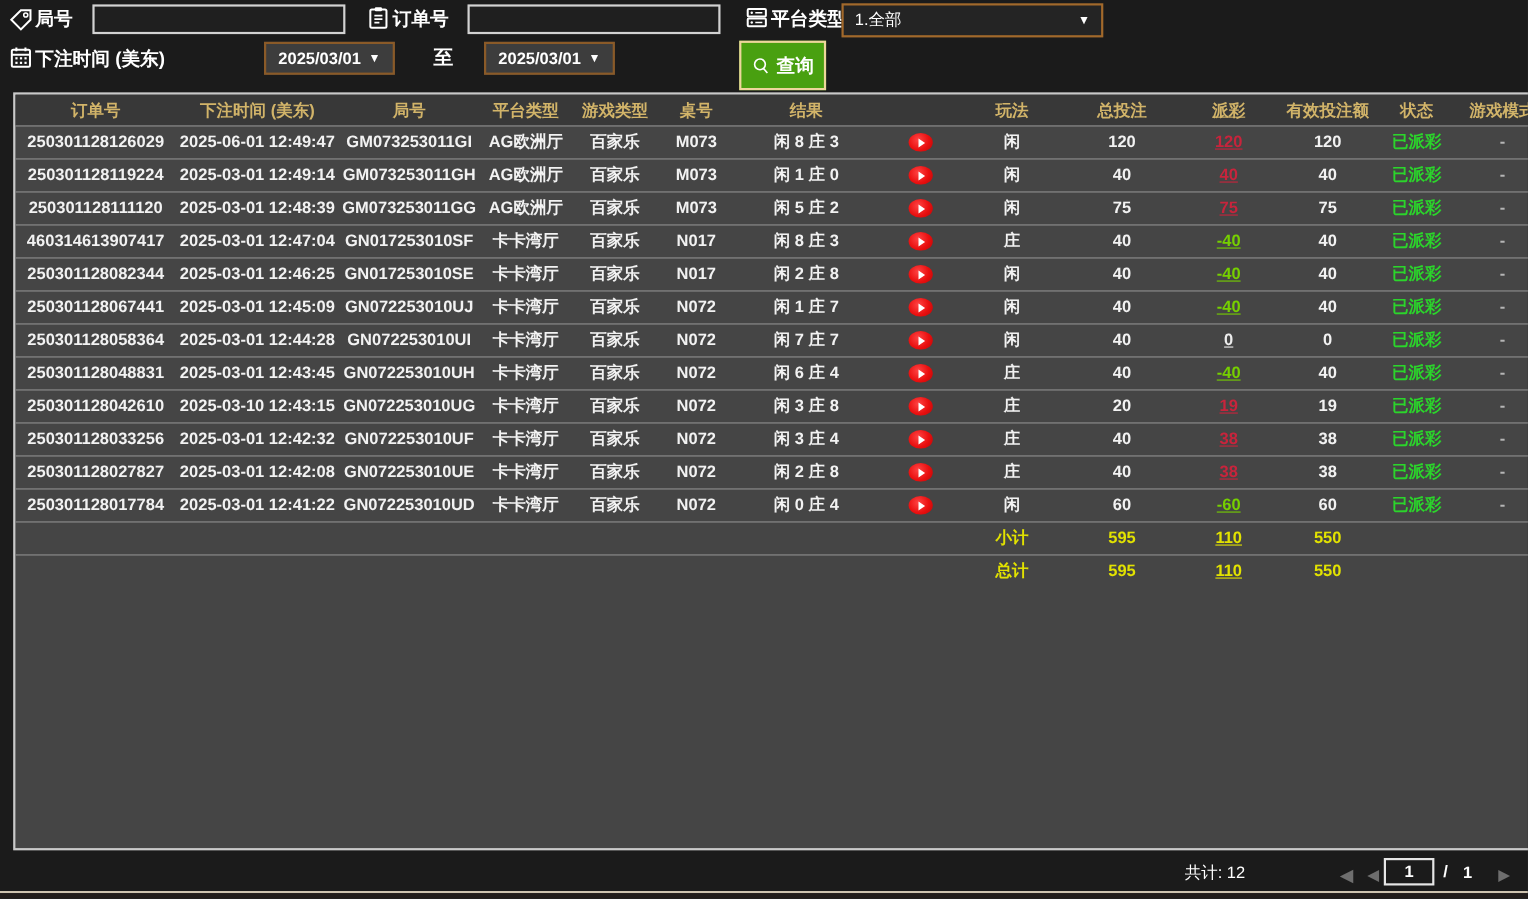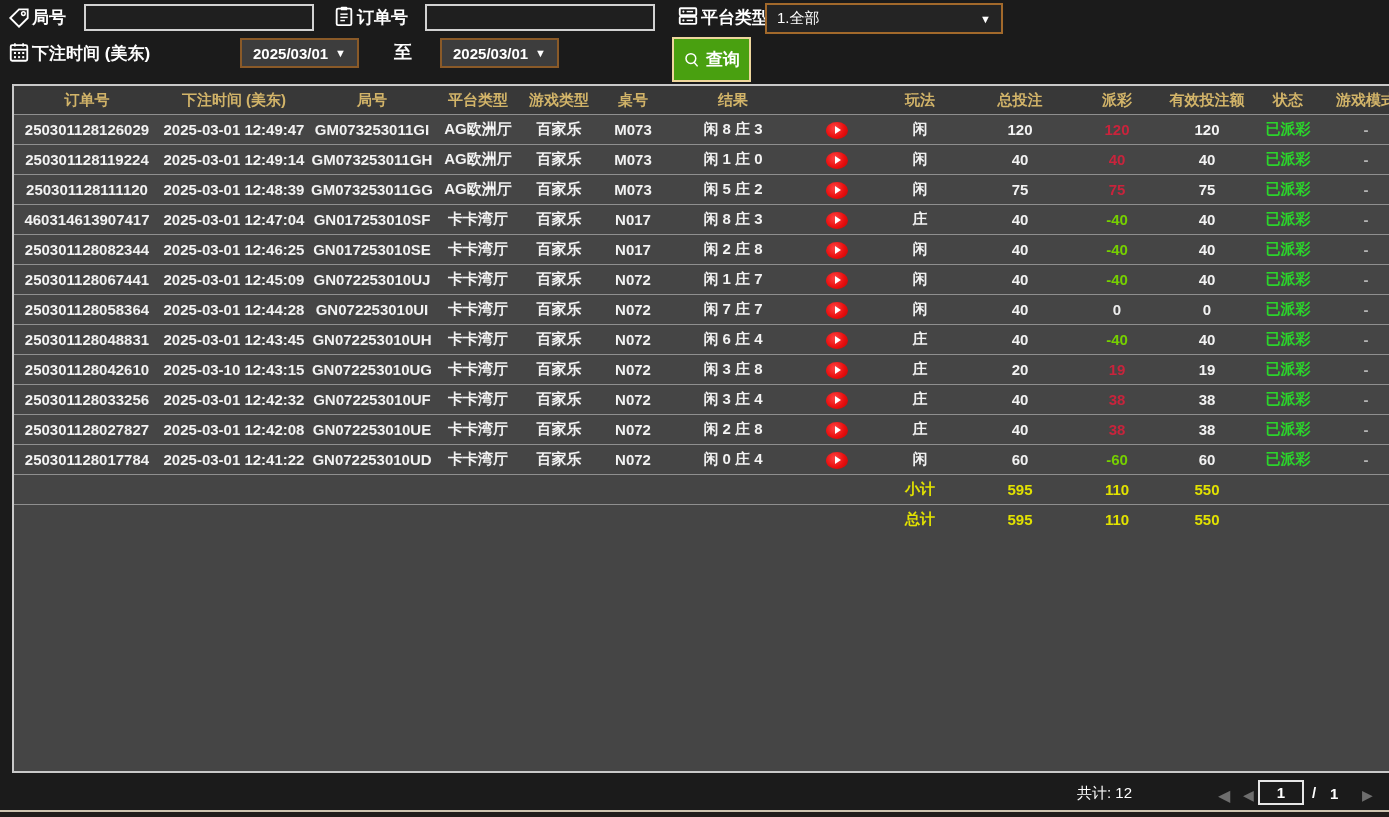--- a/index.html
+++ b/index.html
@@ -44,21 +44,21 @@
   .trow { display:flex; width:1404px; height:30px; align-items:center; border-top:1px solid #8f8f8f; }
   .thead { height:28px; background:#383838; border-top:none; }
   .trow > div {
     text-align:center; font-size:15px; font-weight:bold; color:#f2f2f2;
     overflow:hidden; white-space:nowrap; flex:none;
   }
   .thead > div { color:#d2b469; }
   .c-order{width:146px;} .c-time{width:148px;} .c-game{width:128px;}
   .c-platform{width:84px;} .c-gtype{width:78px;} .c-table{width:70px;}
   .c-result{width:130px;} .c-play{width:78px;} .c-ptype{width:88px;}
-  .c-total{width:112px;} .c-payout{width:82px;} .c-valid{width:98px;}
+  .c-total{width:112px;} .c-payout{width:82px;text-decoration:underline;} .c-valid{width:98px;}
   .c-status{width:64px;} .c-mode{width:92px;}
 
   .pay-pos{ color:#c8243c !important; }
   .pay-neg{ color:#76d000 !important; }
   .pay-zero{ color:#ededed !important; }
   .status-paid{ color:#2bd52b !important; }
   .mode-dash{ color:#b5b5b5 !important; font-weight:bold; }
   .sumrow > div { color:#e2e200 !important; }
 
   .play-btn {
@@ -174,21 +174,21 @@
     <div class="c-ptype">玩法</div>
     <div class="c-total">总投注</div>
     <div class="c-payout">派彩</div>
     <div class="c-valid">有效投注额</div>
     <div class="c-status">状态</div>
     <div class="c-mode">游戏模式</div>
   </div>
   <div id="table-body">
       <div class="trow">
         <div class="c-order">250301128126029</div>
-        <div class="c-time">2025-03-01 12:49:47</div>
+        <div class="c-time">2025-06-01 12:49:47</div>
         <div class="c-game">GM073253011GI</div>
         <div class="c-platform">AG欧洲厅</div>
         <div class="c-gtype">百家乐</div>
         <div class="c-table">M073</div>
         <div class="c-result">闲 8 庄 3</div>
         <div class="c-play"><span class="play-btn">
             <span class="play-tri"></span>
           </span></div>
         <div class="c-ptype">闲</div>
         <div class="c-total">120</div>

